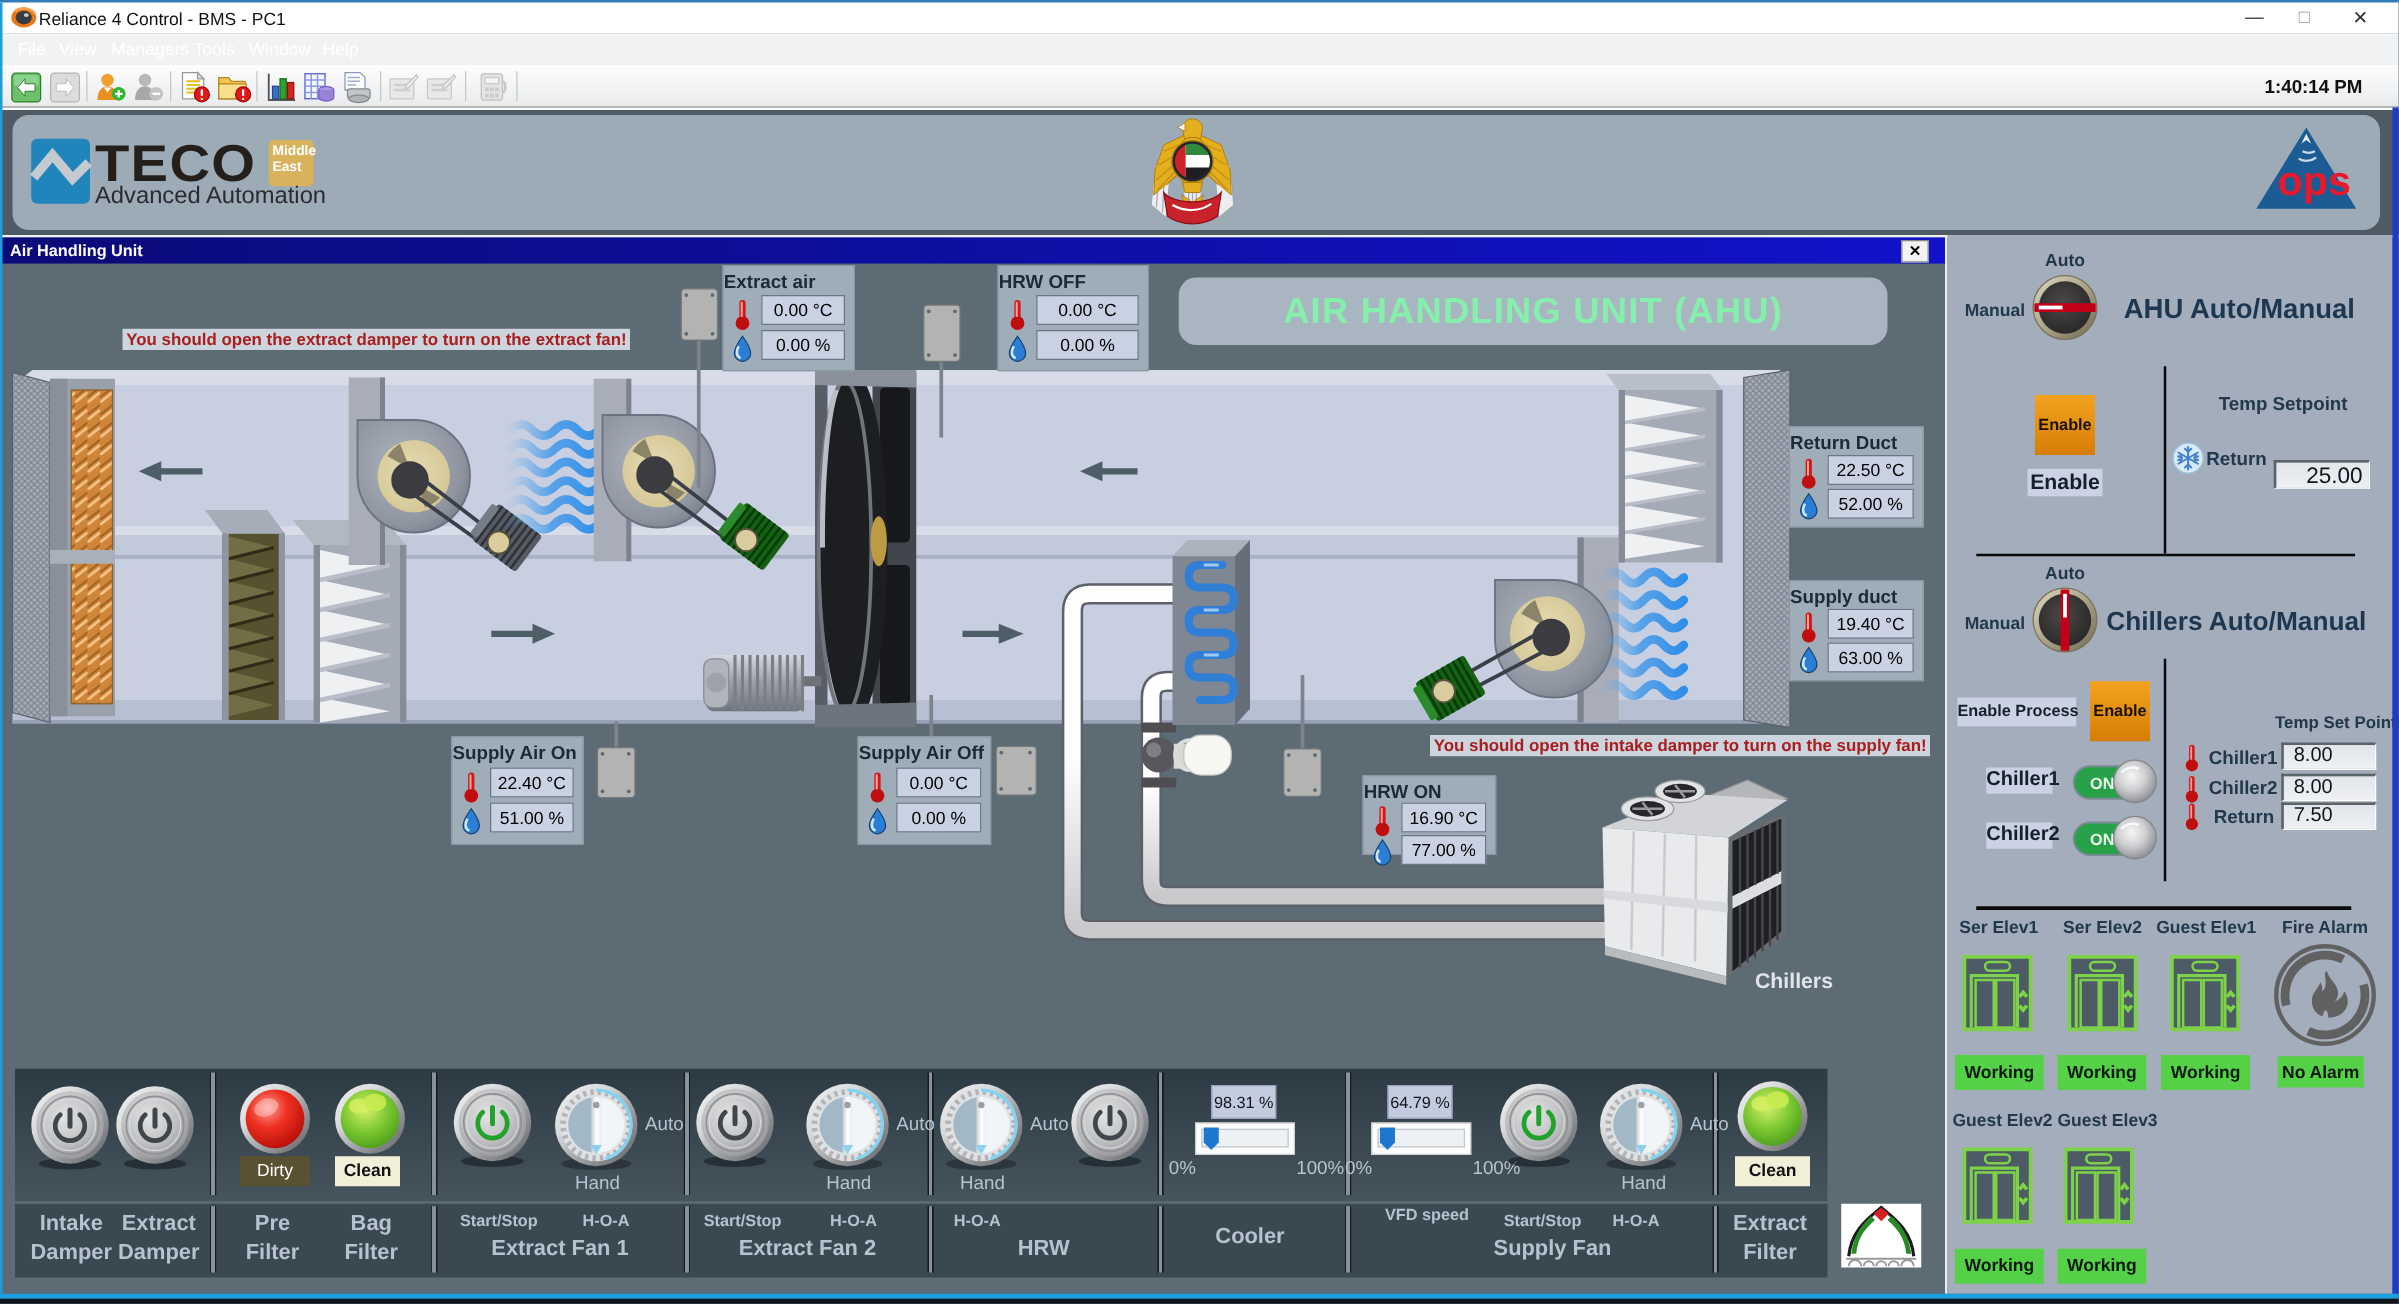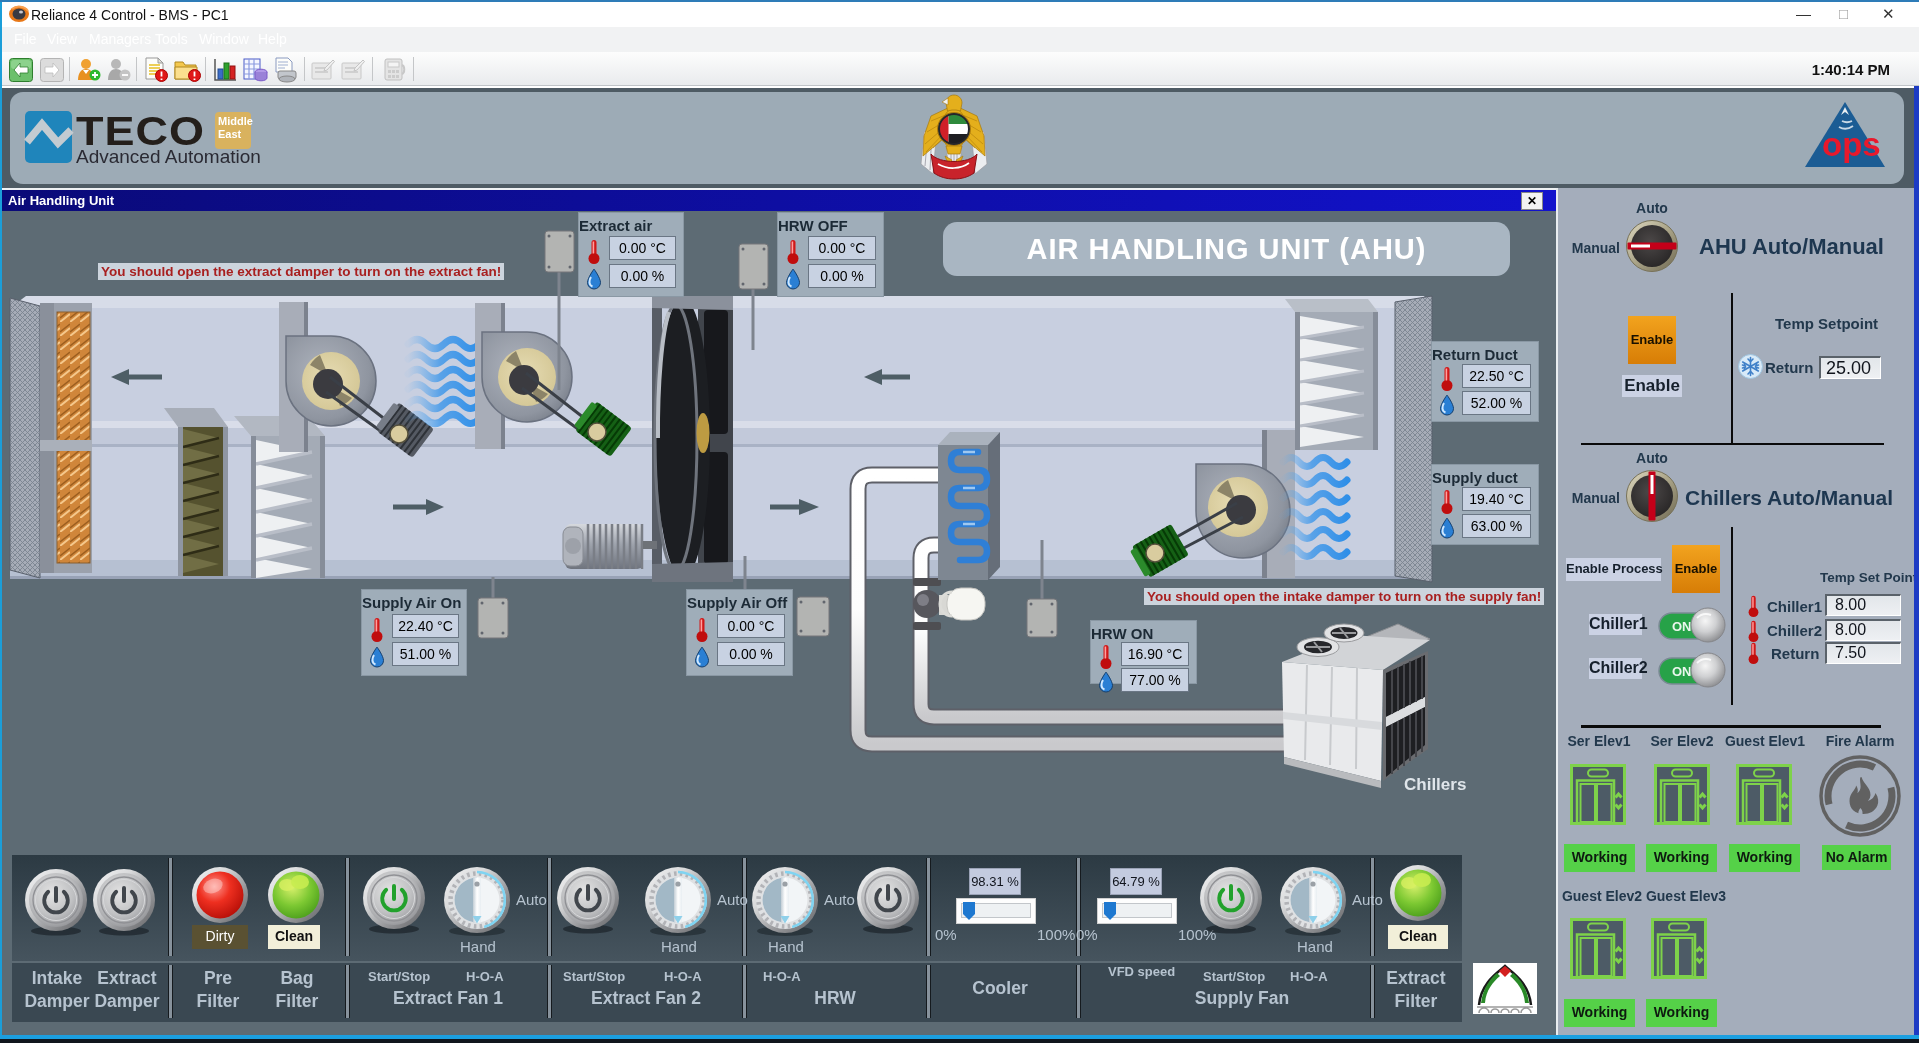--- a/index.html
+++ b/index.html
@@ -31,21 +31,21 @@
   #bottomedge1 { left:0; top:1035px; width:1919px; height:4px; background:#1b9fe0; }
   #bottomedge2 { left:0; top:1039px; width:1919px; height:4px; background:#10151c; }
   #leftedge { left:0; top:2px; width:2px; height:1033px; background:#1b9ed9; }
   
   .spanel { position:absolute; background:#9fadb9; border:1px solid #8a98a4; }
   .sptitle { position:absolute; left:0; width:100%; top:4px; text-align:left; font-size:15px; font-weight:bold; color:#1c2a36; }
   .svalbox { position:absolute; left:30px; right:7px; height:24px; background:#c8d2e2; border:1px solid #6a7684; font-size:14px; color:#000; text-align:center; line-height:22px; }
   .swarn { position:absolute; font-size:13.5px; font-weight:bold; color:#a81f1f; background:#ccd4dd; padding:1px 3px; white-space:nowrap; }
   
   #banner { left:943px; top:222px; width:567px; height:54px; background:#a9b6c2; border-radius:14px; }
-  #bannertxt { left:943px; top:233px; width:567px; text-align:center; font-size:29px; font-weight:bold; color:#ffffff; letter-spacing:1px; }
+  #bannertxt { left:943px; top:233px; width:567px; text-align:center; font-size:29px; font-weight:bold; color:#86efac; letter-spacing:1px; }
   
   #cbtop { left:12px; top:855px; width:1450px; height:106px; background:linear-gradient(#2c3a43,#46545e); }
   #cblab { left:12px; top:963px; width:1450px; height:59px; background:#3a4852; }
   .csep { position:absolute; width:5px; background:linear-gradient(90deg,#151a1e 1px,#87929c 1px,#87929c 4px,#151a1e 4px); }
   .cbt { position:absolute; color:#b6c3cf; font-weight:bold; white-space:nowrap; }
   .small { font-size:13px; }
   .big { font-size:17.5px; }
   .ctr { text-align:center; }
   .dirtylab { position:absolute; background:#5a5132; color:#fff; font-size:14px; text-align:center; line-height:23px; }
   .cleanlab { position:absolute; background:#f2efd9; color:#111; font-size:14px; font-weight:bold; text-align:center; line-height:23px; }
@@ -556,21 +556,21 @@
       <circle cx="7" cy="20.5" r="5.5" fill="#c00d0d"></circle>
       <rect x="5.6" y="3.5" width="1.6" height="12" fill="#ff9f9f"></rect>
     </svg>
   <svg style="left:7px;top:55px" width="16" height="22" viewBox="0 0 16 22">
       <path d="M8 1 C8 1 1.5 10 1.5 14.5 a6.5 6.5 0 0 0 13 0 C14.5 10 8 1 8 1 Z" fill="#2a7fd4" stroke="#16406e" stroke-width="1"></path>
       <path d="M5 9 a9 9 0 0 0 -1.5 5.5 a4.5 4.5 0 0 0 3 4" fill="none" stroke="#cfe8ff" stroke-width="2"></path>
     </svg>
   <div class="svalbox" style="top:23px">0.00 °C</div>
   <div class="svalbox" style="top:51px">0.00 %</div>
 </div>
-<div class="spanel" style="left:777px;top:212px;width:107px;height:85px">
+<div class="spanel" style="left:798px;top:212px;width:121px;height:85px">
   <div class="sptitle">HRW OFF</div>
   <svg style="left:8px;top:25px" width="14" height="27" viewBox="0 0 14 27">
       <rect x="4.5" y="2" width="5" height="16" rx="2.5" fill="#d01818"></rect>
       <circle cx="7" cy="20.5" r="5.5" fill="#c00d0d"></circle>
       <rect x="5.6" y="3.5" width="1.6" height="12" fill="#ff9f9f"></rect>
     </svg>
   <svg style="left:7px;top:55px" width="16" height="22" viewBox="0 0 16 22">
       <path d="M8 1 C8 1 1.5 10 1.5 14.5 a6.5 6.5 0 0 0 13 0 C14.5 10 8 1 8 1 Z" fill="#2a7fd4" stroke="#16406e" stroke-width="1"></path>
       <path d="M5 9 a9 9 0 0 0 -1.5 5.5 a4.5 4.5 0 0 0 3 4" fill="none" stroke="#cfe8ff" stroke-width="2"></path>
     </svg>
@@ -871,21 +871,21 @@
 <div class="lavlab" style="left:1622px;top:375px;width:60px;height:22px;font-size:17px;line-height:21px">Enable</div>
 <div class="sbt" style="left:1775px;top:315px;font-size:15px">Temp Setpoint</div>
 <svg style="left:1738px;top:354px" width="25" height="25" viewBox="0 0 25 25">
     <circle cx="12.5" cy="12.5" r="12" fill="#d8eaf8" stroke="#9ec4e0"></circle>
     <g stroke="#4080c8" stroke-width="1.6" stroke-linecap="round">
       <path d="M12.5 3.5 v18 M4.7 8 l15.6 9 M4.7 17 l15.6 -9"></path>
       <path d="M10 5 l2.5 2.5 l2.5 -2.5 M10 20 l2.5 -2.5 l2.5 2.5 M4.5 11 l3 1 l-1 3.2 M20.5 14 l-3 -1 l1 -3.2 M4.5 14 l3 -1 l-1 -3.2 M20.5 11 l-3 1 l1 3.2" fill="none"></path>
     </g>
   </svg>
 <div class="sbt" style="left:1765px;top:359px;font-size:15px">Return</div>
-<div class="sinput" style="left:1819px;top:356px;width:62px;height:23px;font-size:18px;padding-left:5px">25.00</div>
+<div class="sinput" style="left:1819px;top:368px;width:77px;height:23px;font-size:18px;padding-left:24px">25.00</div>
 <div class="blkline" style="left:1581px;top:443px;width:303px;height:2px"></div>
 <div class="sbt" style="left:1626px;top:450px;width:52px;text-align:center;font-size:14px">Auto</div>
 <svg style="left:1626px;top:470px" width="52" height="52" viewBox="0 0 52 52">
     <circle cx="26" cy="26" r="25.5" fill="url(#gkhaki)" stroke="#787258" stroke-width="1"></circle>
     <circle cx="26" cy="26" r="21" fill="url(#gknobface)"></circle>
     <rect x="22.5" y="1.5" width="7" height="49" rx="1" fill="#c40019"></rect>
     <rect x="24.5" y="5" width="3" height="19" fill="#ffffff"></rect>
   </svg>
 <div class="sbt" style="left:1560px;top:490px;width:60px;text-align:right;font-size:14px">Manual</div>
 <div class="sbt" style="left:1685px;top:486px;font-size:21px;color:#1e3750">Chillers Auto/Manual</div>

